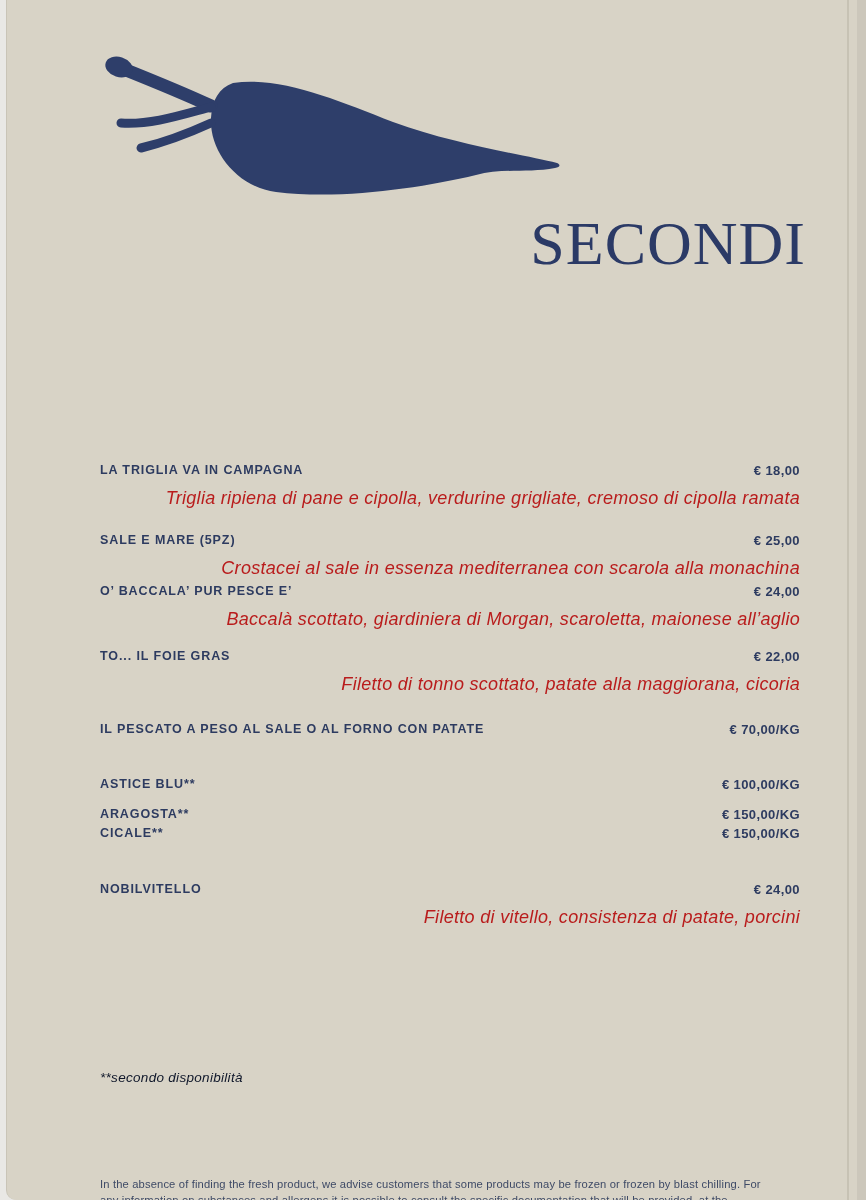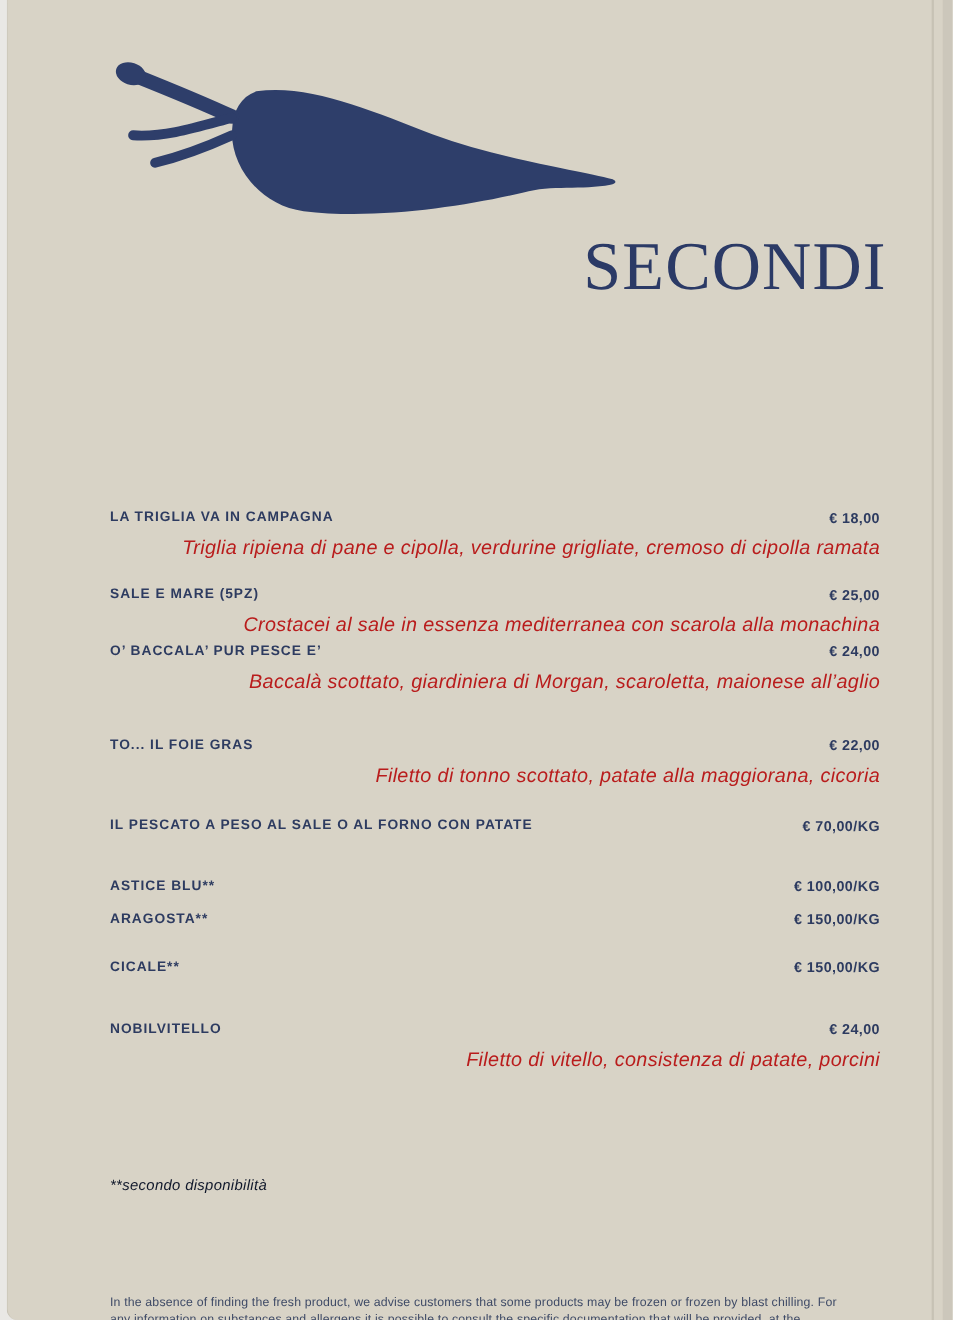--- a/index.html
+++ b/index.html
@@ -92,25 +92,25 @@
     font-size: 18px;
     font-weight: 400;
     letter-spacing: 0.3px;
     color: #b91c1c;
     line-height: 18px;
     white-space: nowrap;
     text-align: right;
   }
   .menu-item:nth-child(2) { margin-top: 25px; }
   .menu-item:nth-child(3) { margin-top: 6px; }
-  .menu-item:nth-child(4) { margin-top: 41px; }
+  .menu-item:nth-child(4) { margin-top: 20px; }
   .menu-item:nth-child(5) { margin-top: 28px; }
   .menu-item:nth-child(6) { margin-top: 38px; }
   .menu-item:nth-child(7) { margin-top: 13px; }
-  .menu-item:nth-child(8) { margin-top: 27px; }
+  .menu-item:nth-child(8) { margin-top: 2px; }
   .menu-item:nth-child(9) { margin-top: 39px; }
   .note {
     position: absolute;
     left: 93px;
     top: 1070px;
     font-style: italic;
     font-size: 13.5px;
     letter-spacing: 0.3px;
     color: #0f172a;
   }

